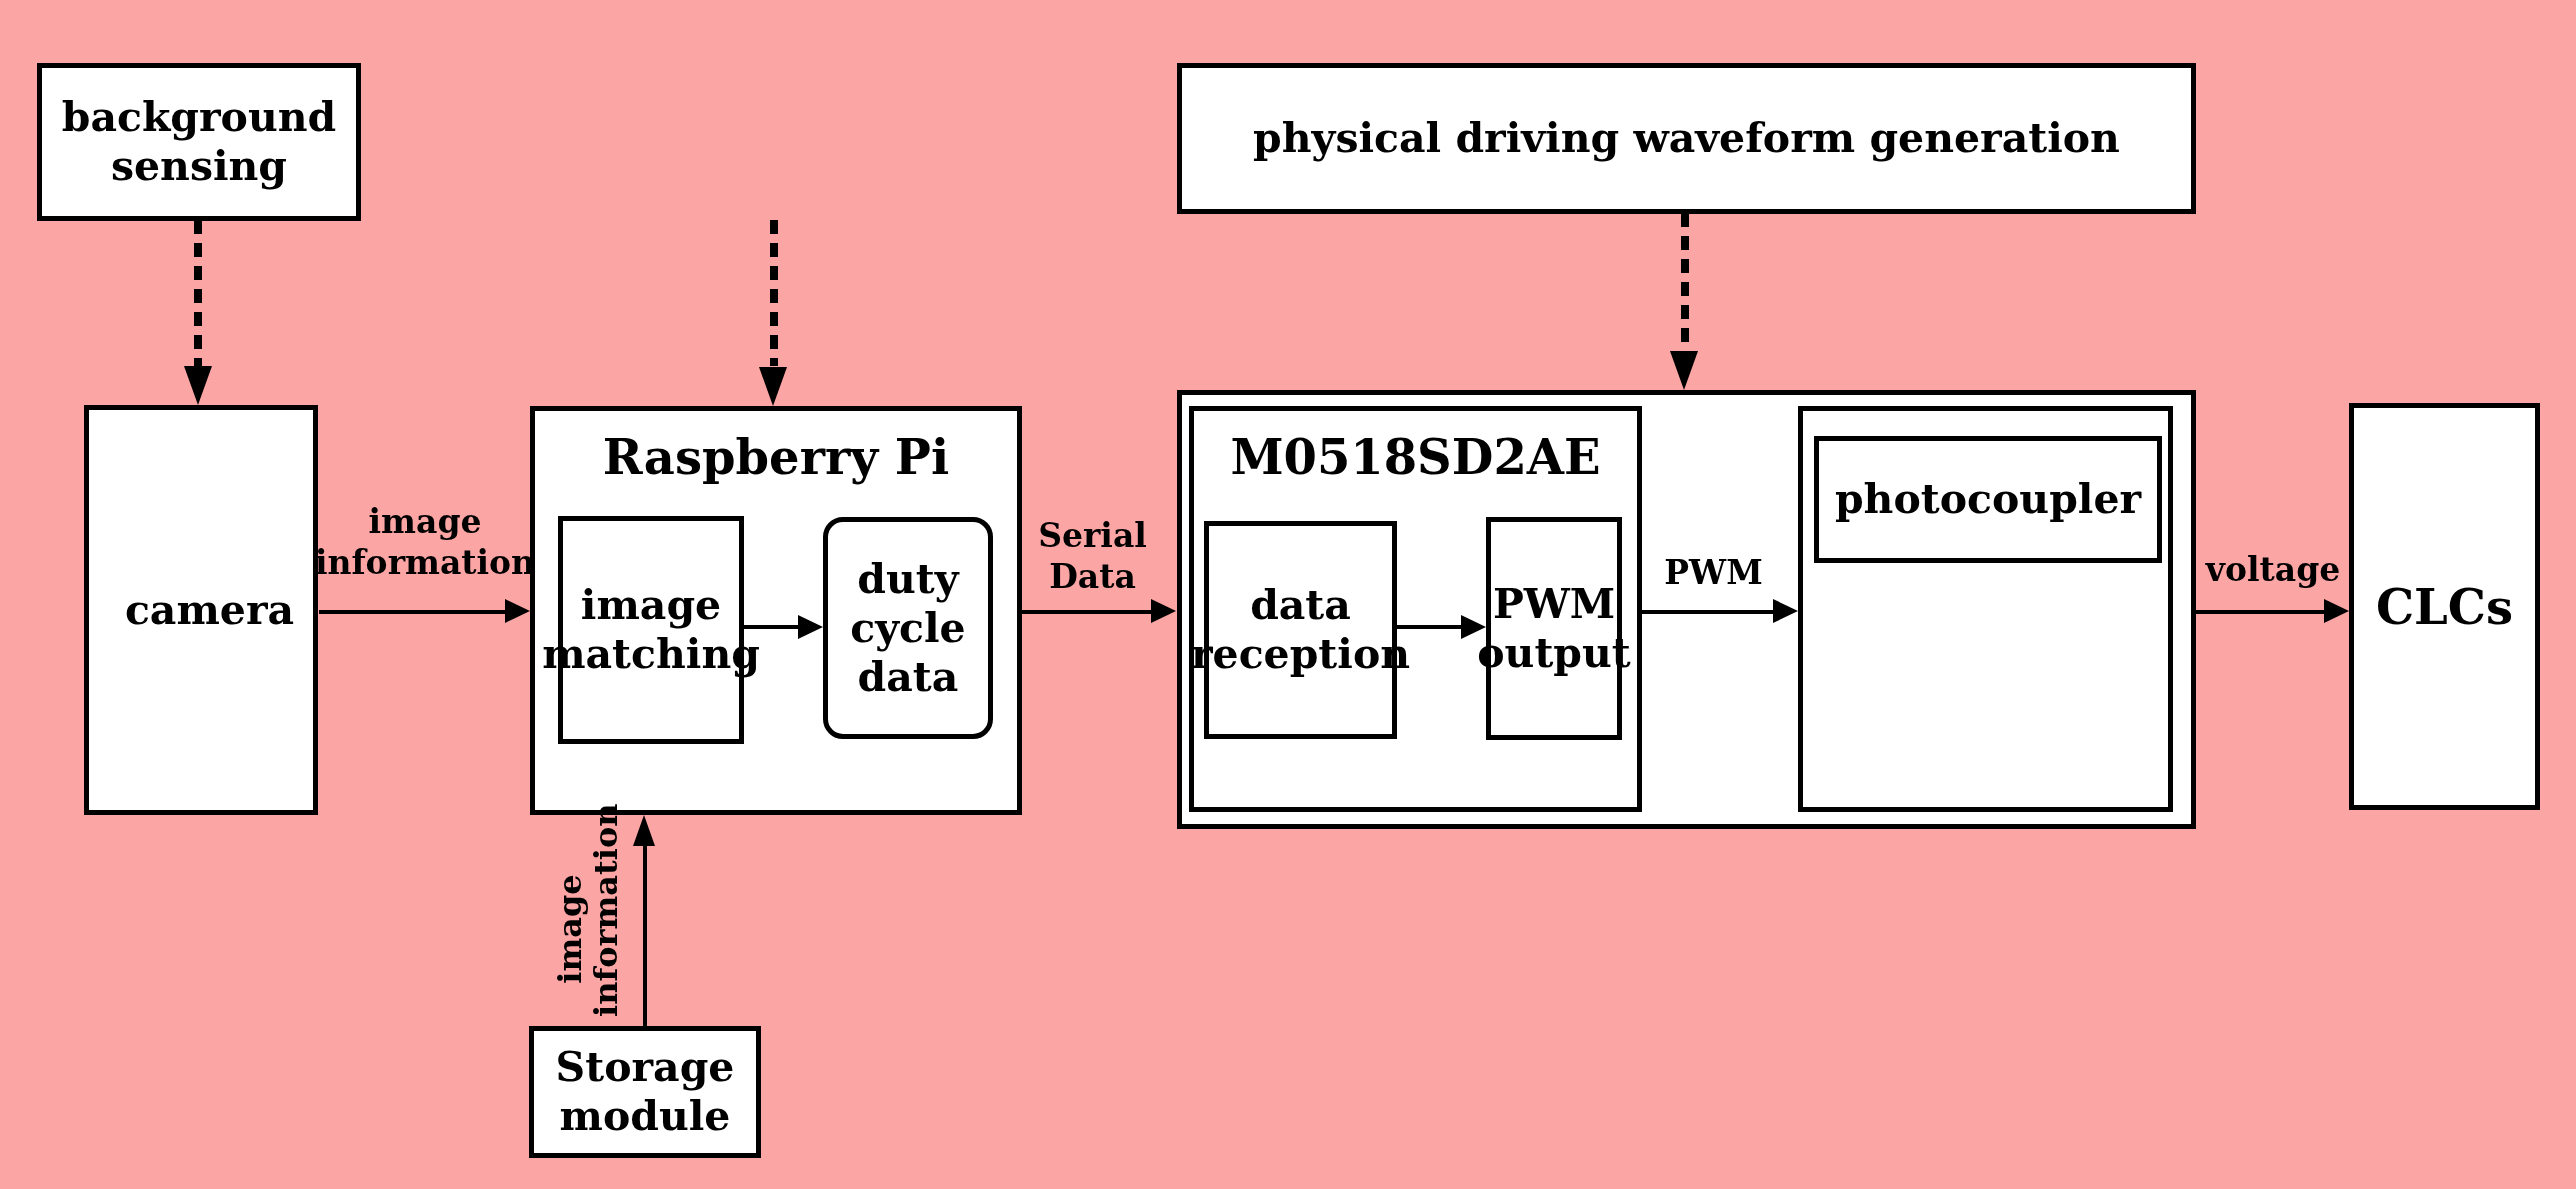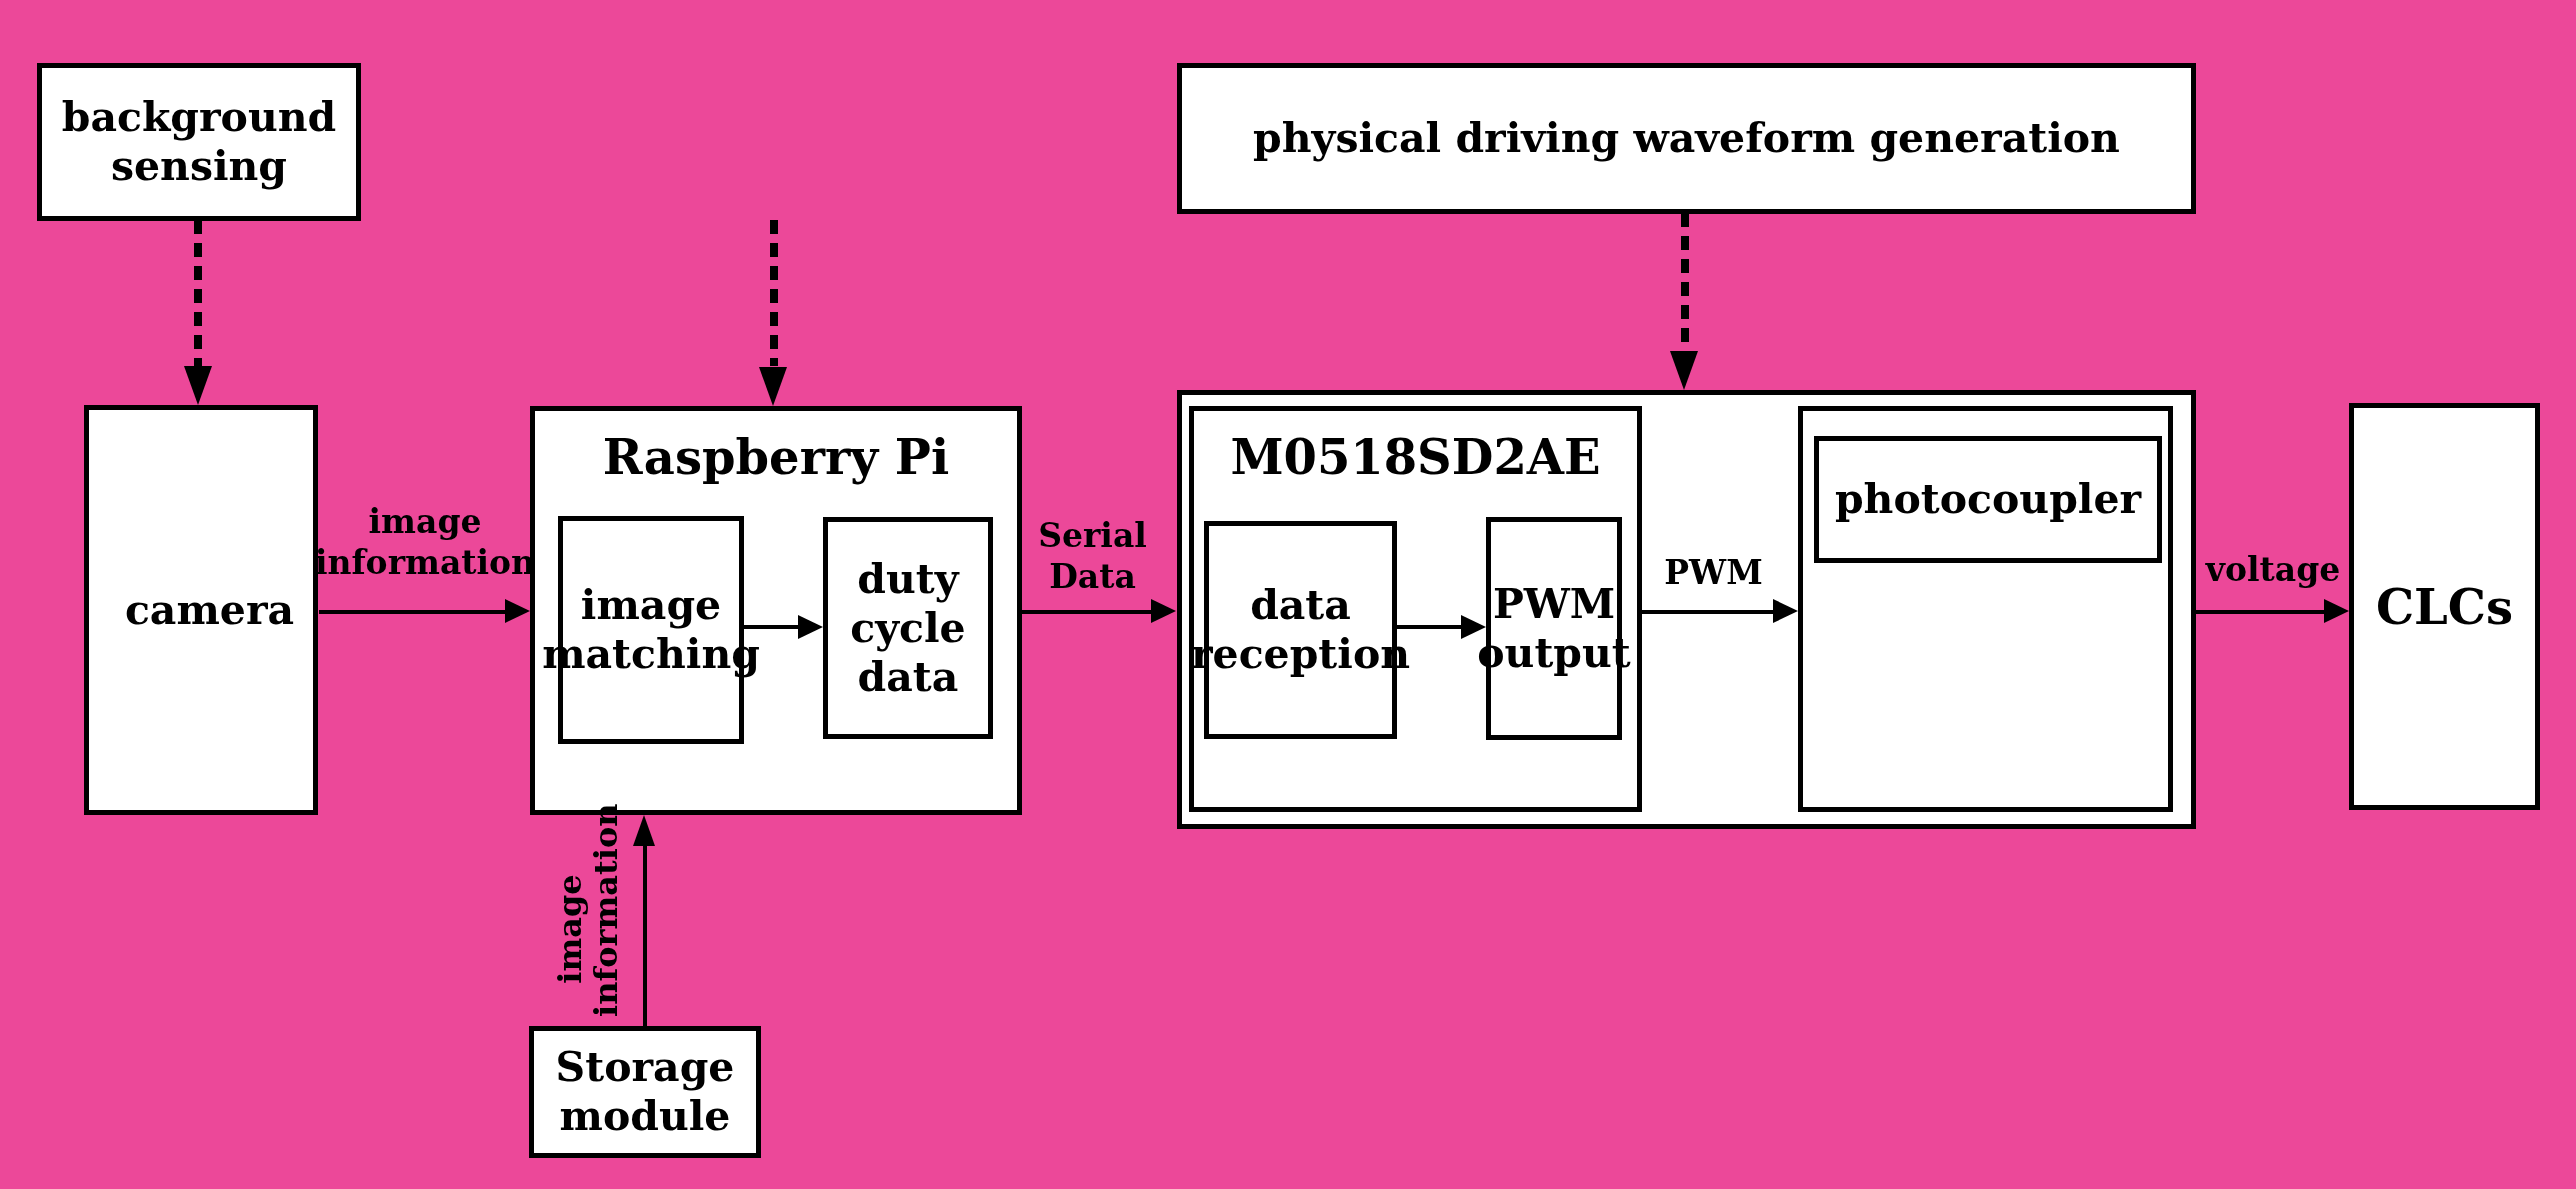--- a/index.html
+++ b/index.html
@@ -1,17 +1,17 @@
 <!DOCTYPE html>
 <html style="font-size:11.3px"><head>
 <meta charset="utf-8">
 <style>
   html,body { margin:0; padding:0; background:#ffffff; }
   .canvas {
-    position:relative; width:2576px; height:1189px; background:#ec4899;
+    position:relative; width:2576px; height:1189px; background:#fca5a5;
     font-family:"DejaVu Serif","Liberation Serif",serif; color:#000;
   }
   .box {
     position:absolute; border:5.6px solid #000; background:#fff; box-sizing:border-box;
     display:flex; align-items:center; justify-content:center;
   }
   .box.top-title { justify-content:flex-start; flex-direction:column; }
   .lbl {
     font-weight:bold; white-space:pre-line; text-align:center; color:#000;
   }
@@ -64,21 +64,21 @@
     <div class="lbl f-node">camera</div>
   </div>
 
   <div class="box top-title" style="left:530px;top:406px;width:492px;height:409px;">
     <div class="lbl f-title">Raspberry Pi</div>
   </div>
   <div class="box" style="left:558px;top:516px;width:186px;height:228px;">
     <div class="lbl f-node">image
 matching</div>
   </div>
-  <div class="box" style="left:823px;top:517px;width:170px;height:222px;">
+  <div class="box" style="left:823px;top:517px;width:170px;height:222px;border-radius:20px;">
     <div class="lbl f-node">duty
 cycle
 data</div>
   </div>
   <div class="hline" style="left:744px;top:625px;width:54px;"></div>
   <div class="ah-right" style="left:798px;top:615px;"></div>
 
   <div class="box" style="left:1177px;top:390px;width:1019px;height:439px;"></div>
 
   <div class="box top-title" style="left:1189px;top:406px;width:453px;height:406px;">

